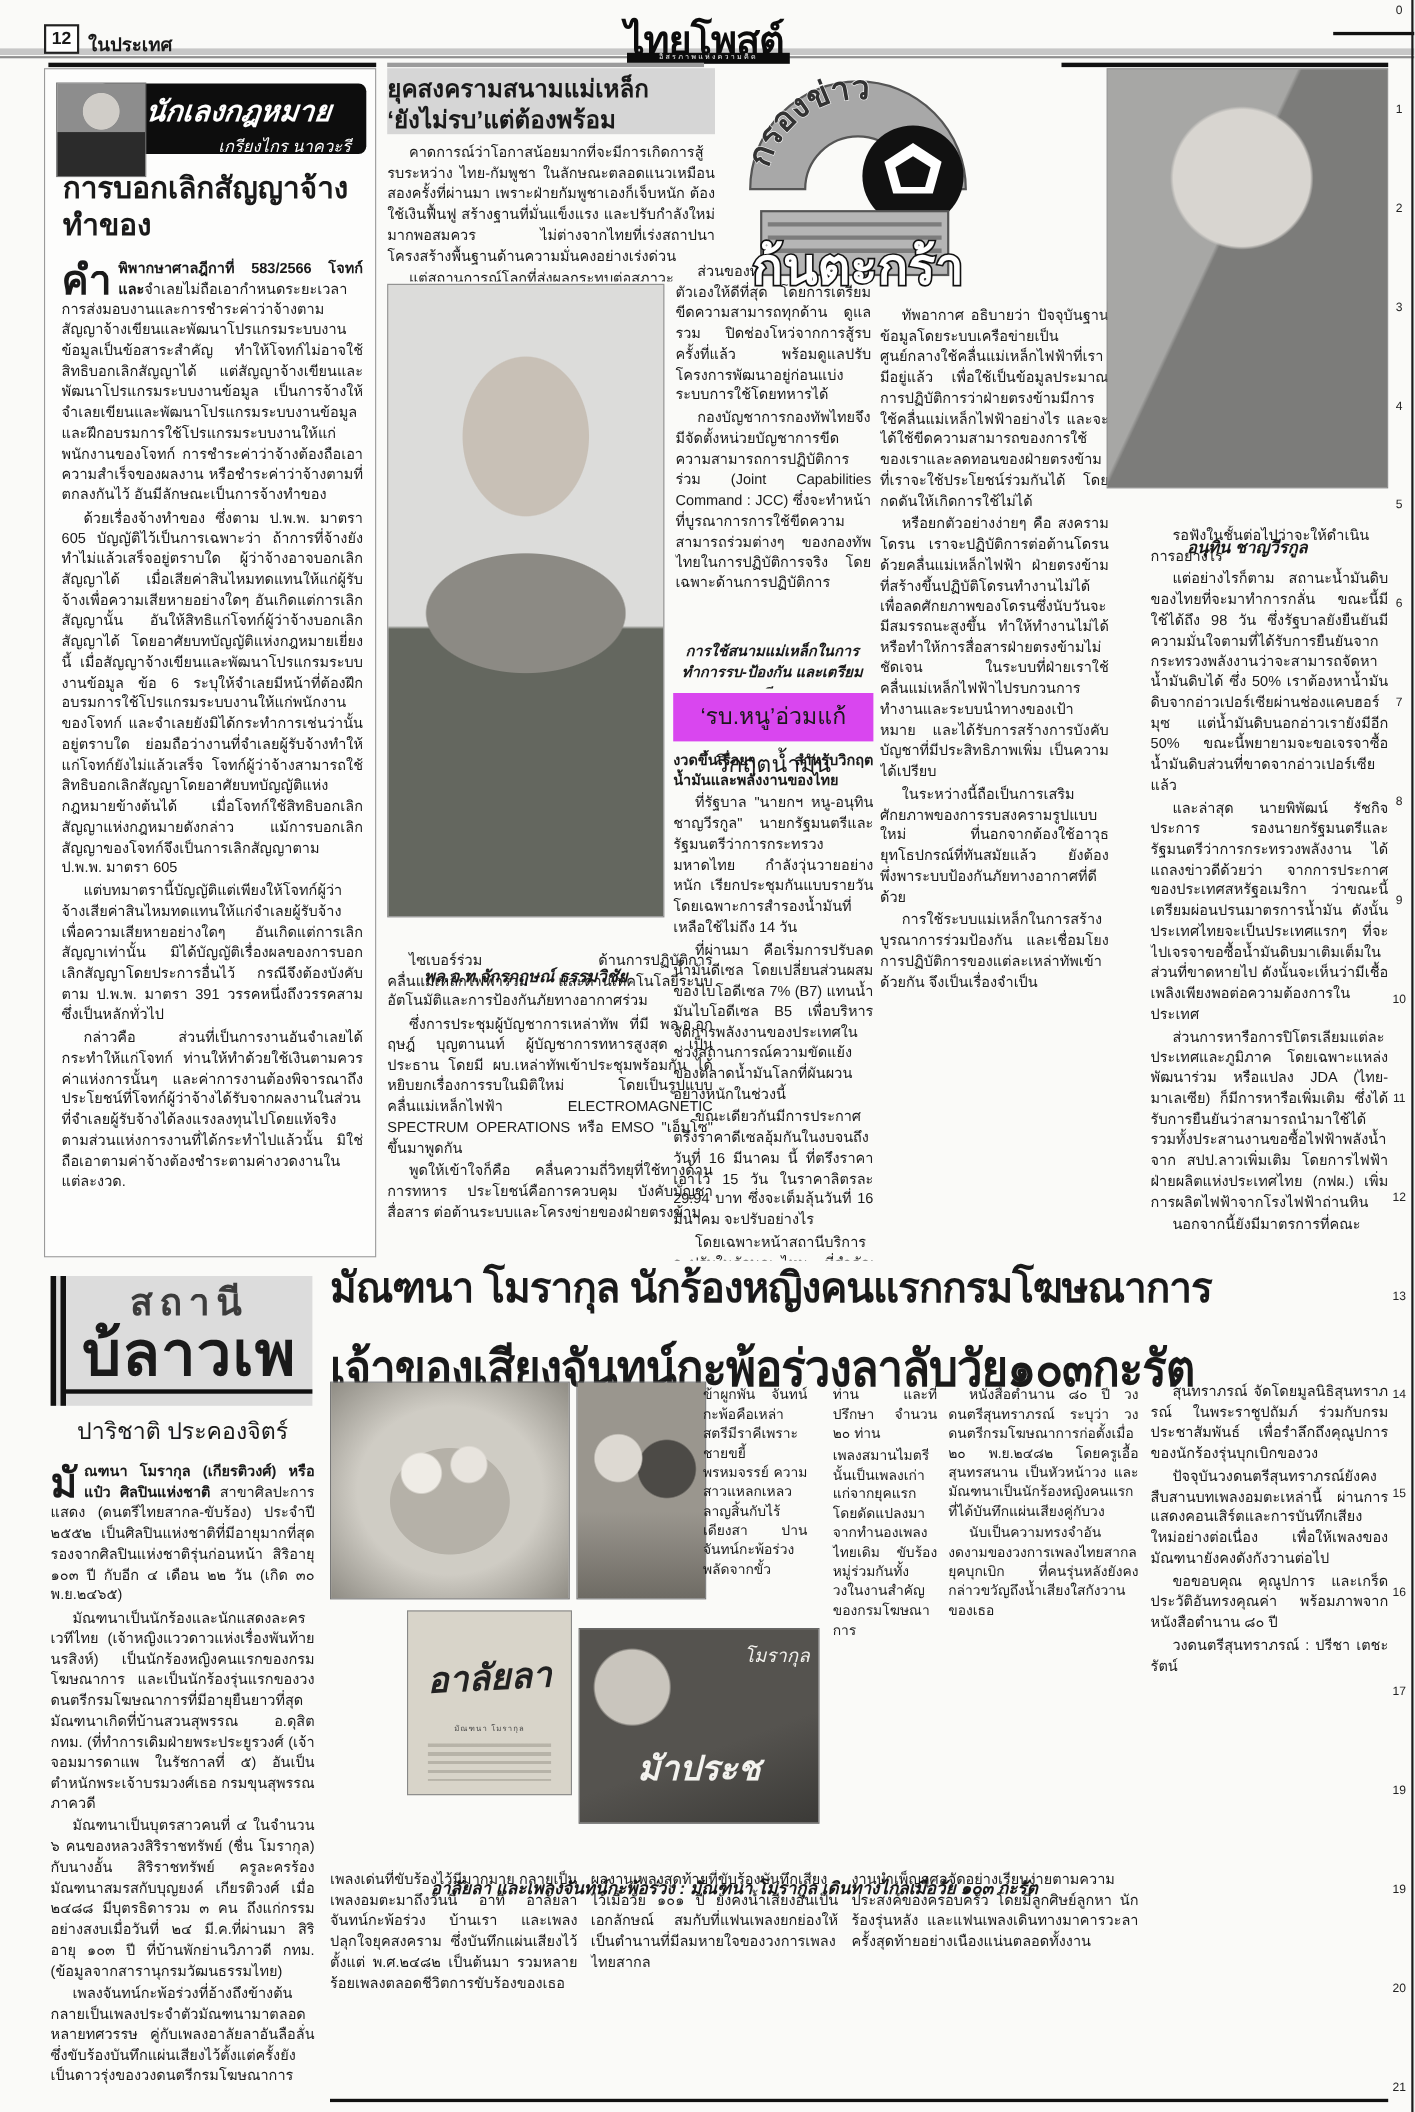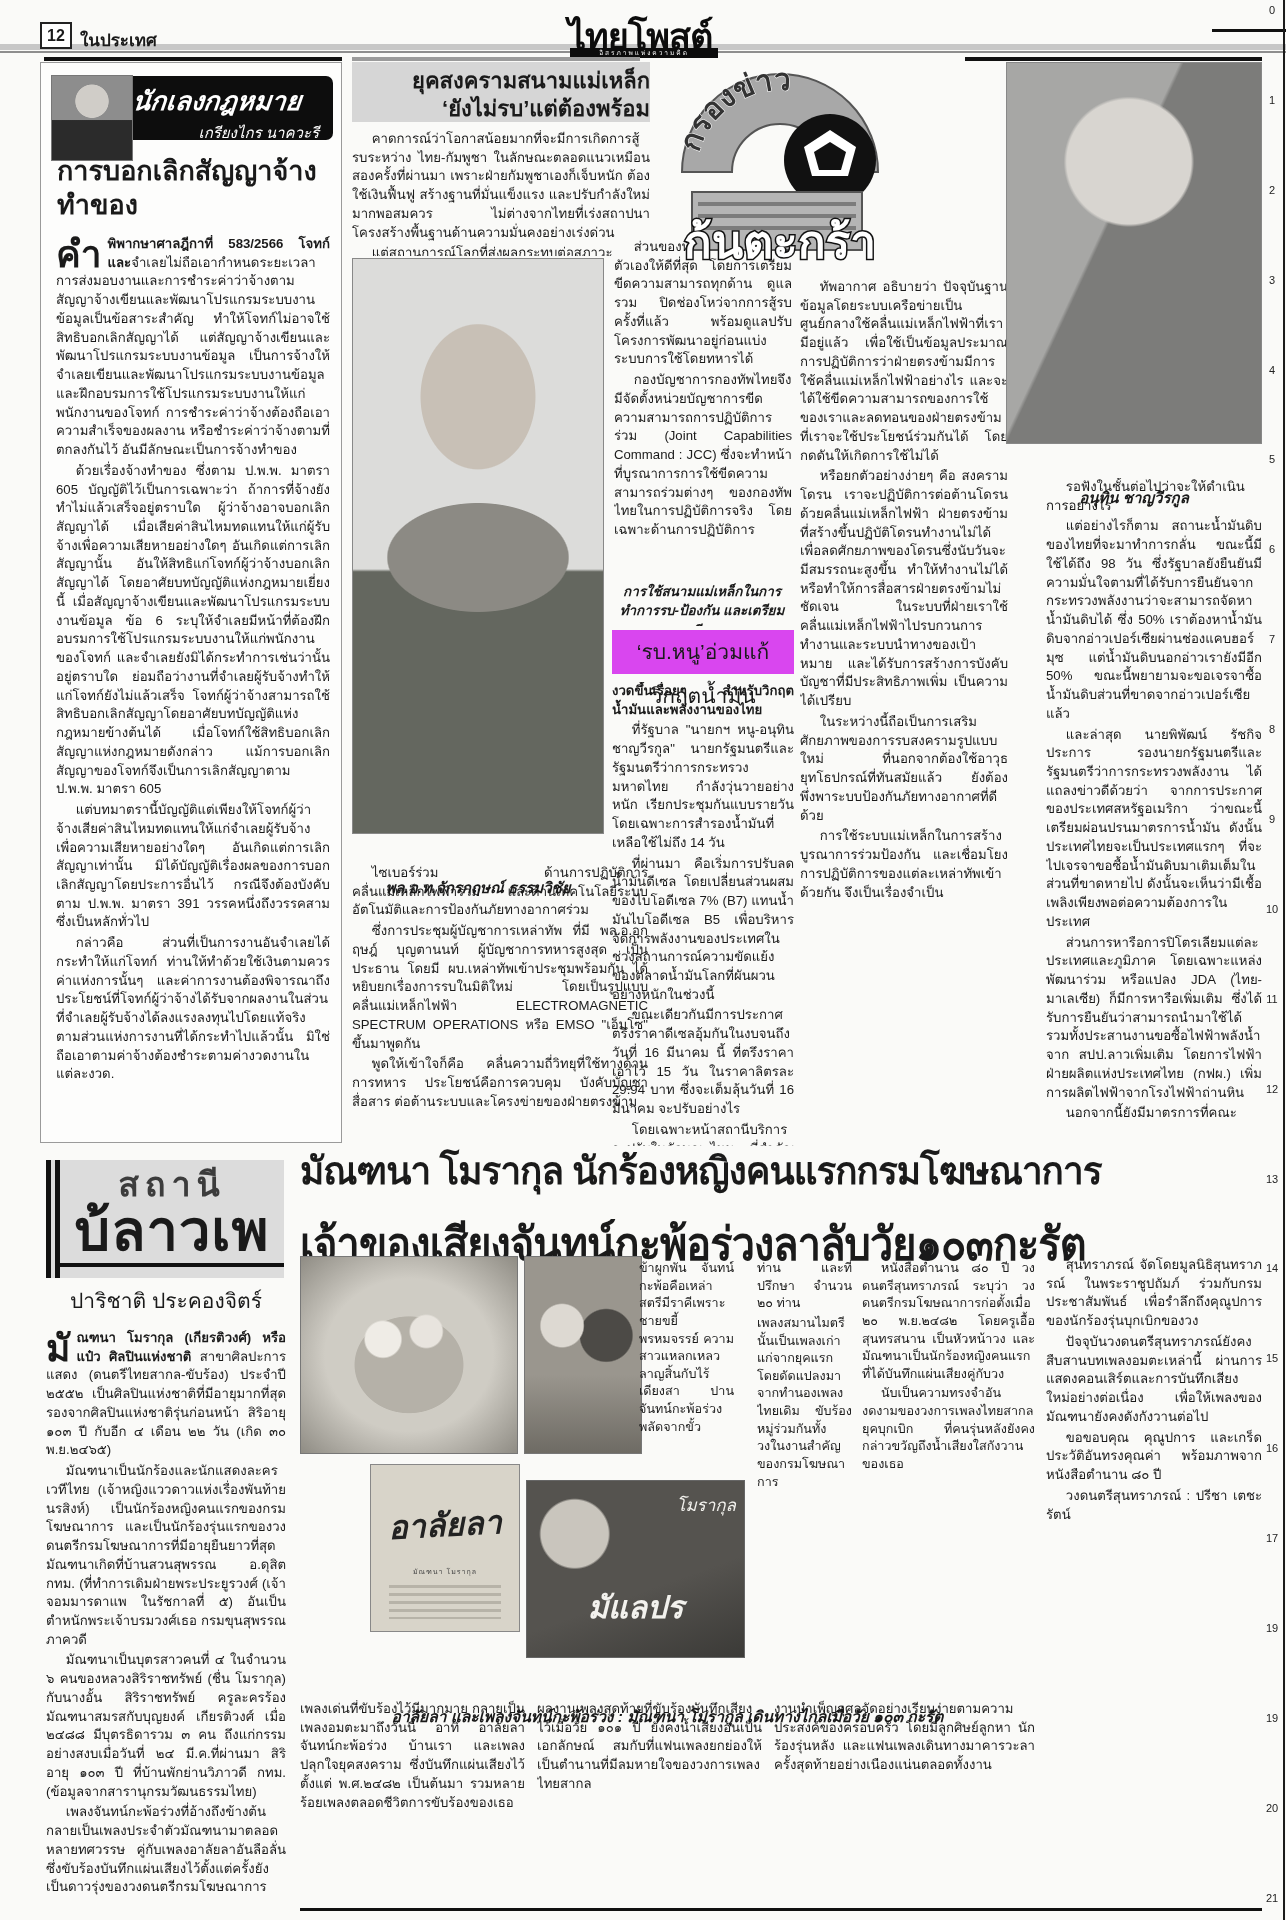--- a/index.html
+++ b/index.html
@@ -23,21 +23,21 @@
   .nl-box{background:#0d0d0d;border-radius:7px;color:#fff;}
   .nl-title{font-style:italic;font-weight:900;font-size:26px;transform:skewX(-6deg);white-space:nowrap;}
   .nl-author{font-size:15px;font-style:italic;text-align:right;}
   .photo{background-color:#9a9a9a;}
   .ph-lawyer{background:
      radial-gradient(circle at 50% 30%, #d0cdc8 0 23%, rgba(0,0,0,0) 24%),
      linear-gradient(180deg,#8d8d8d 0 52%, #2b2b2b 53% 100%);border:1px solid #777;}
   .art-title{font-size:27px;font-weight:800;line-height:1.25;}
   .dc{float:left;font-size:37px;font-weight:900;line-height:.9;padding:3px 6px 0 0;}
   
-  .hlbox{background:#d6d6d6;text-align:right;font-weight:800;font-size:22px;line-height:1.25;padding-top:5px;}
+  .hlbox{background:#d6d6d6;text-align:left;font-weight:800;font-size:22px;line-height:1.25;padding-top:5px;}
   .ph-officer{background:
      radial-gradient(ellipse 95px 120px at 50% 24%, #c8c0b6 0 60%, rgba(0,0,0,0) 61%),
      radial-gradient(ellipse 150px 90px at 50% 52%, #8c8a84 0 60%, rgba(0,0,0,0) 61%),
      linear-gradient(180deg,#dcdcda 0 54%, #64675f 54.5% 100%);border:1px solid #888;}
   .caption{font-weight:bold;font-style:italic;font-size:15px;text-align:center;margin-top:36px;}
   .pullquote{font-weight:bold;font-style:italic;font-size:13.4px;text-align:center;line-height:1.45;}
   .oilhead{background:#d946ef;text-align:center;font-weight:400;font-size:21px;line-height:44px;}
   
   .ph-anutin{background:
      radial-gradient(circle at 48% 26%, #d8d5d0 0 20%, rgba(0,0,0,0) 21%),
@@ -217,21 +217,21 @@
   <div class="abs" style="left:300px;top:1256px;width:445px;height:402px;">
     <div class="abs photo oldph-a" style="left:0;top:0;width:218px;height:198px;"></div>
     <div class="abs photo oldph-b" style="left:224px;top:0;width:118px;height:198px;"></div>
     <div class="abs ala-label" style="left:70px;top:208px;width:150px;height:168px;">
       <div class="ala-script" style="margin-top:34px;">อาลัยลา</div>
       <div class="ala-sub" style="margin-top:16px;">มัณฑนา โมรากุล</div>
       <div style="margin:8px 18px 0 18px;height:34px;background:repeating-linear-gradient(180deg,#b7b3a8 0 3px,#d8d4c9 3px 8px);"></div>
     </div>
     <div class="abs banner" style="left:226px;top:224px;width:219px;height:178px;">
       <div class="bn-small">โมรากุล</div>
-      <div class="bn-big" style="margin-top:64px;">มัแลปร</div>
+      <div class="bn-big" style="margin-top:64px;">มัาประช</div>
     </div>
   </div>
 
   <div class="abs txt smalltxt" style="left:639px;top:1260px;width:95px;height:186px;">
     <div>
         <p class="ni">ข้าผูกพัน จันทน์กะพ้อคือเหล่าสตรีมีราคีเพราะชายขยี้พรหมจรรย์ ความสาวแหลกเหลวลาญสิ้นกับไร้เดียงสา ปานจันทน์กะพ้อร่วงพลัดจากขั้ว</p>
       </div>
   </div>
   <div class="abs txt smalltxt" style="left:757px;top:1260px;width:95px;height:396px;">
     <div>

